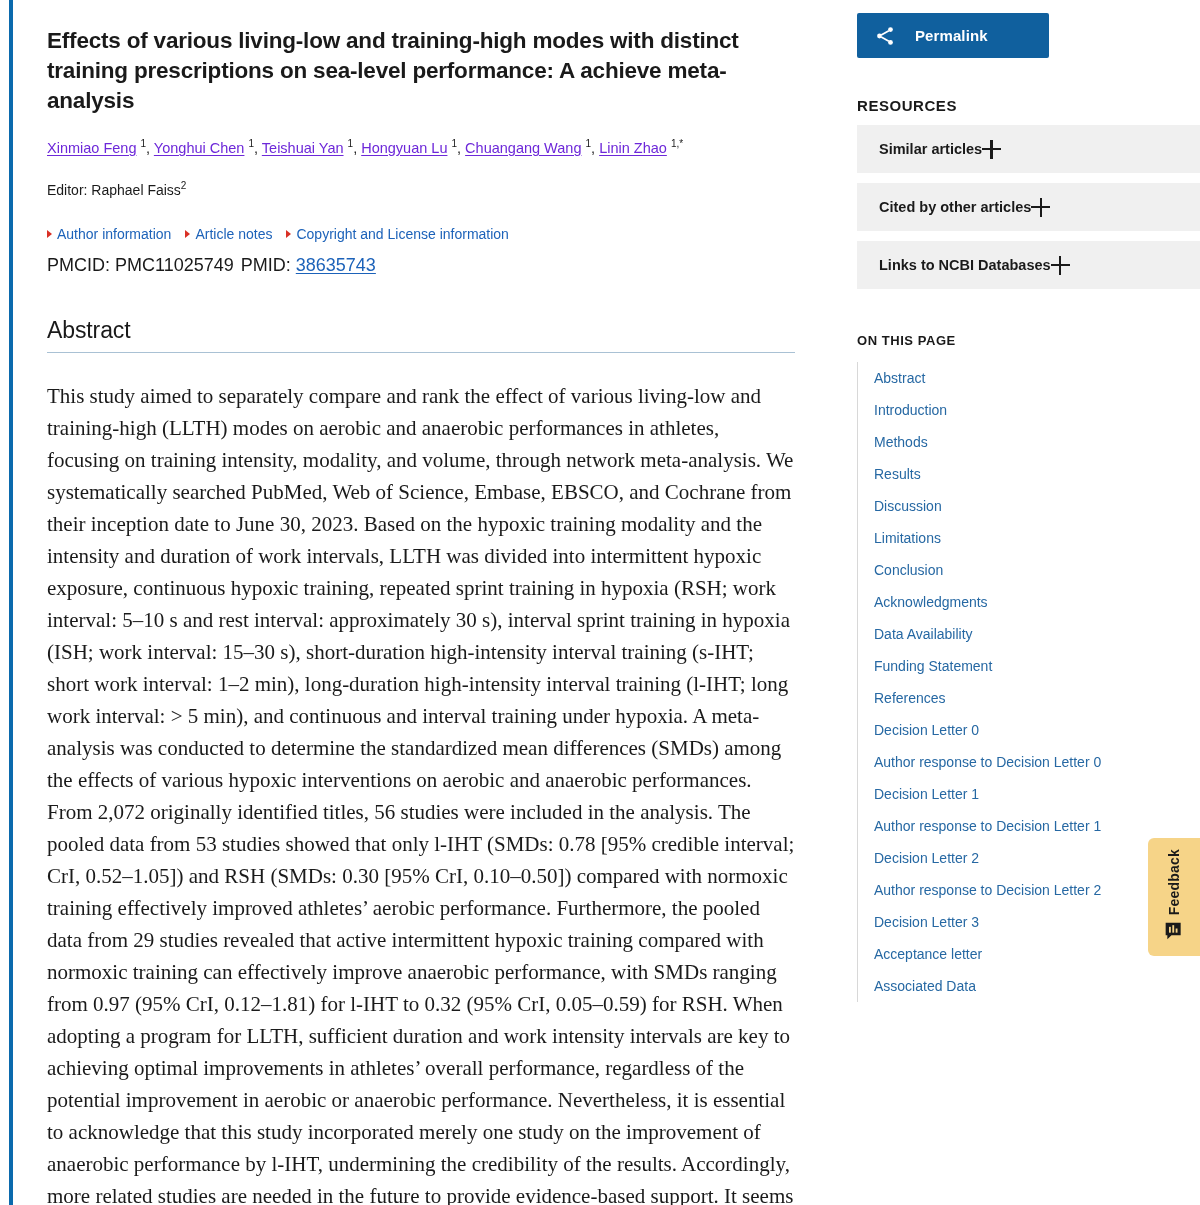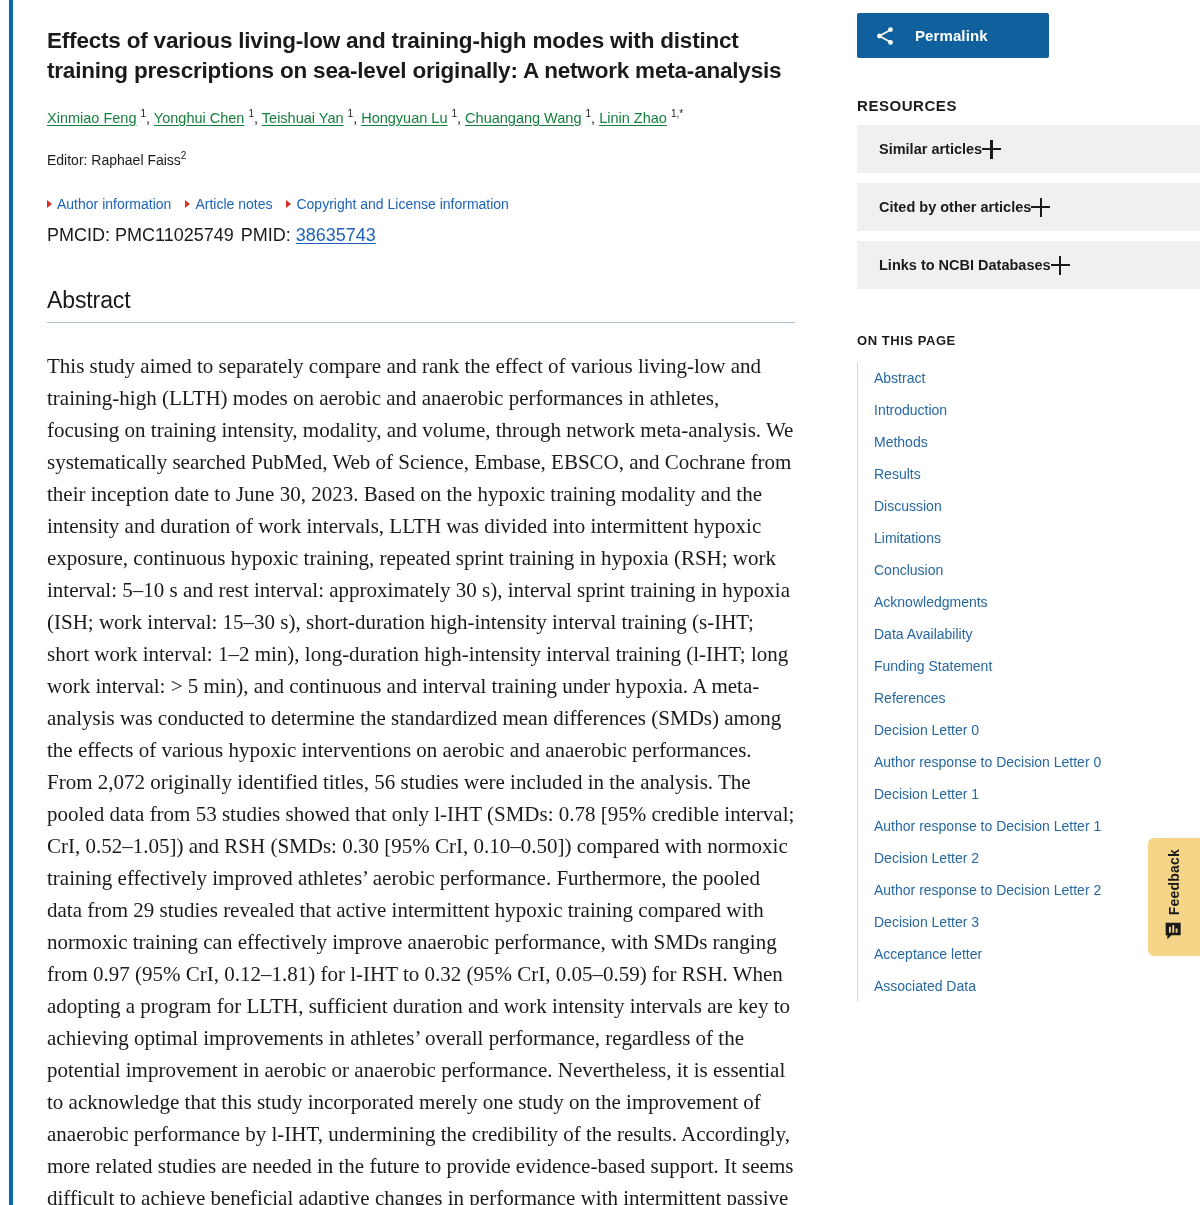--- a/index.html
+++ b/index.html
@@ -54,21 +54,21 @@
     padding-top: 26px;
   }
 
   .authors {
     margin-top: 22px;
     font-size: 14.5px;
     line-height: 20px;
     color: #1a1a1a;
   }
   .authors a {
-    color: #15803d;
+    color: #6d28d9;
     text-decoration: underline;
     text-underline-offset: 1.5px;
   }
   .authors sup {
     font-size: 10px;
     vertical-align: super;
     line-height: 0;
   }
   .authors .sep { color: #1a1a1a; text-decoration: none; }
 
@@ -264,21 +264,21 @@
 </style>
 </head>
 <body>
 
 <div class="page">
 
   <div class="left-rail"></div>
 
   <div class="main-col">
 
-    <h1 class="article-title">Effects of various living-low and training-high modes with distinct training prescriptions on sea-level originally: A network meta-analysis</h1>
+    <h1 class="article-title">Effects of various living-low and training-high modes with distinct training prescriptions on sea-level performance: A achieve meta-analysis</h1>
 
     <div class="authors">
       <span><a href="#">Xinmiao Feng</a> <sup>1</sup></span><span class="sep">, </span><span><a href="#">Yonghui Chen</a> <sup>1</sup></span><span class="sep">, </span><span><a href="#">Teishuai Yan</a> <sup>1</sup></span><span class="sep">, </span><span><a href="#">Hongyuan Lu</a> <sup>1</sup></span><span class="sep">, </span><span><a href="#">Chuangang Wang</a> <sup>1</sup></span><span class="sep">, </span><span><a href="#">Linin Zhao</a> <sup>1,*</sup></span>
     </div>
 
     <div class="editor-line">
       <span>Editor: Raphael Faiss</span><sup>2</sup>
     </div>
 
     <div class="meta-links">

